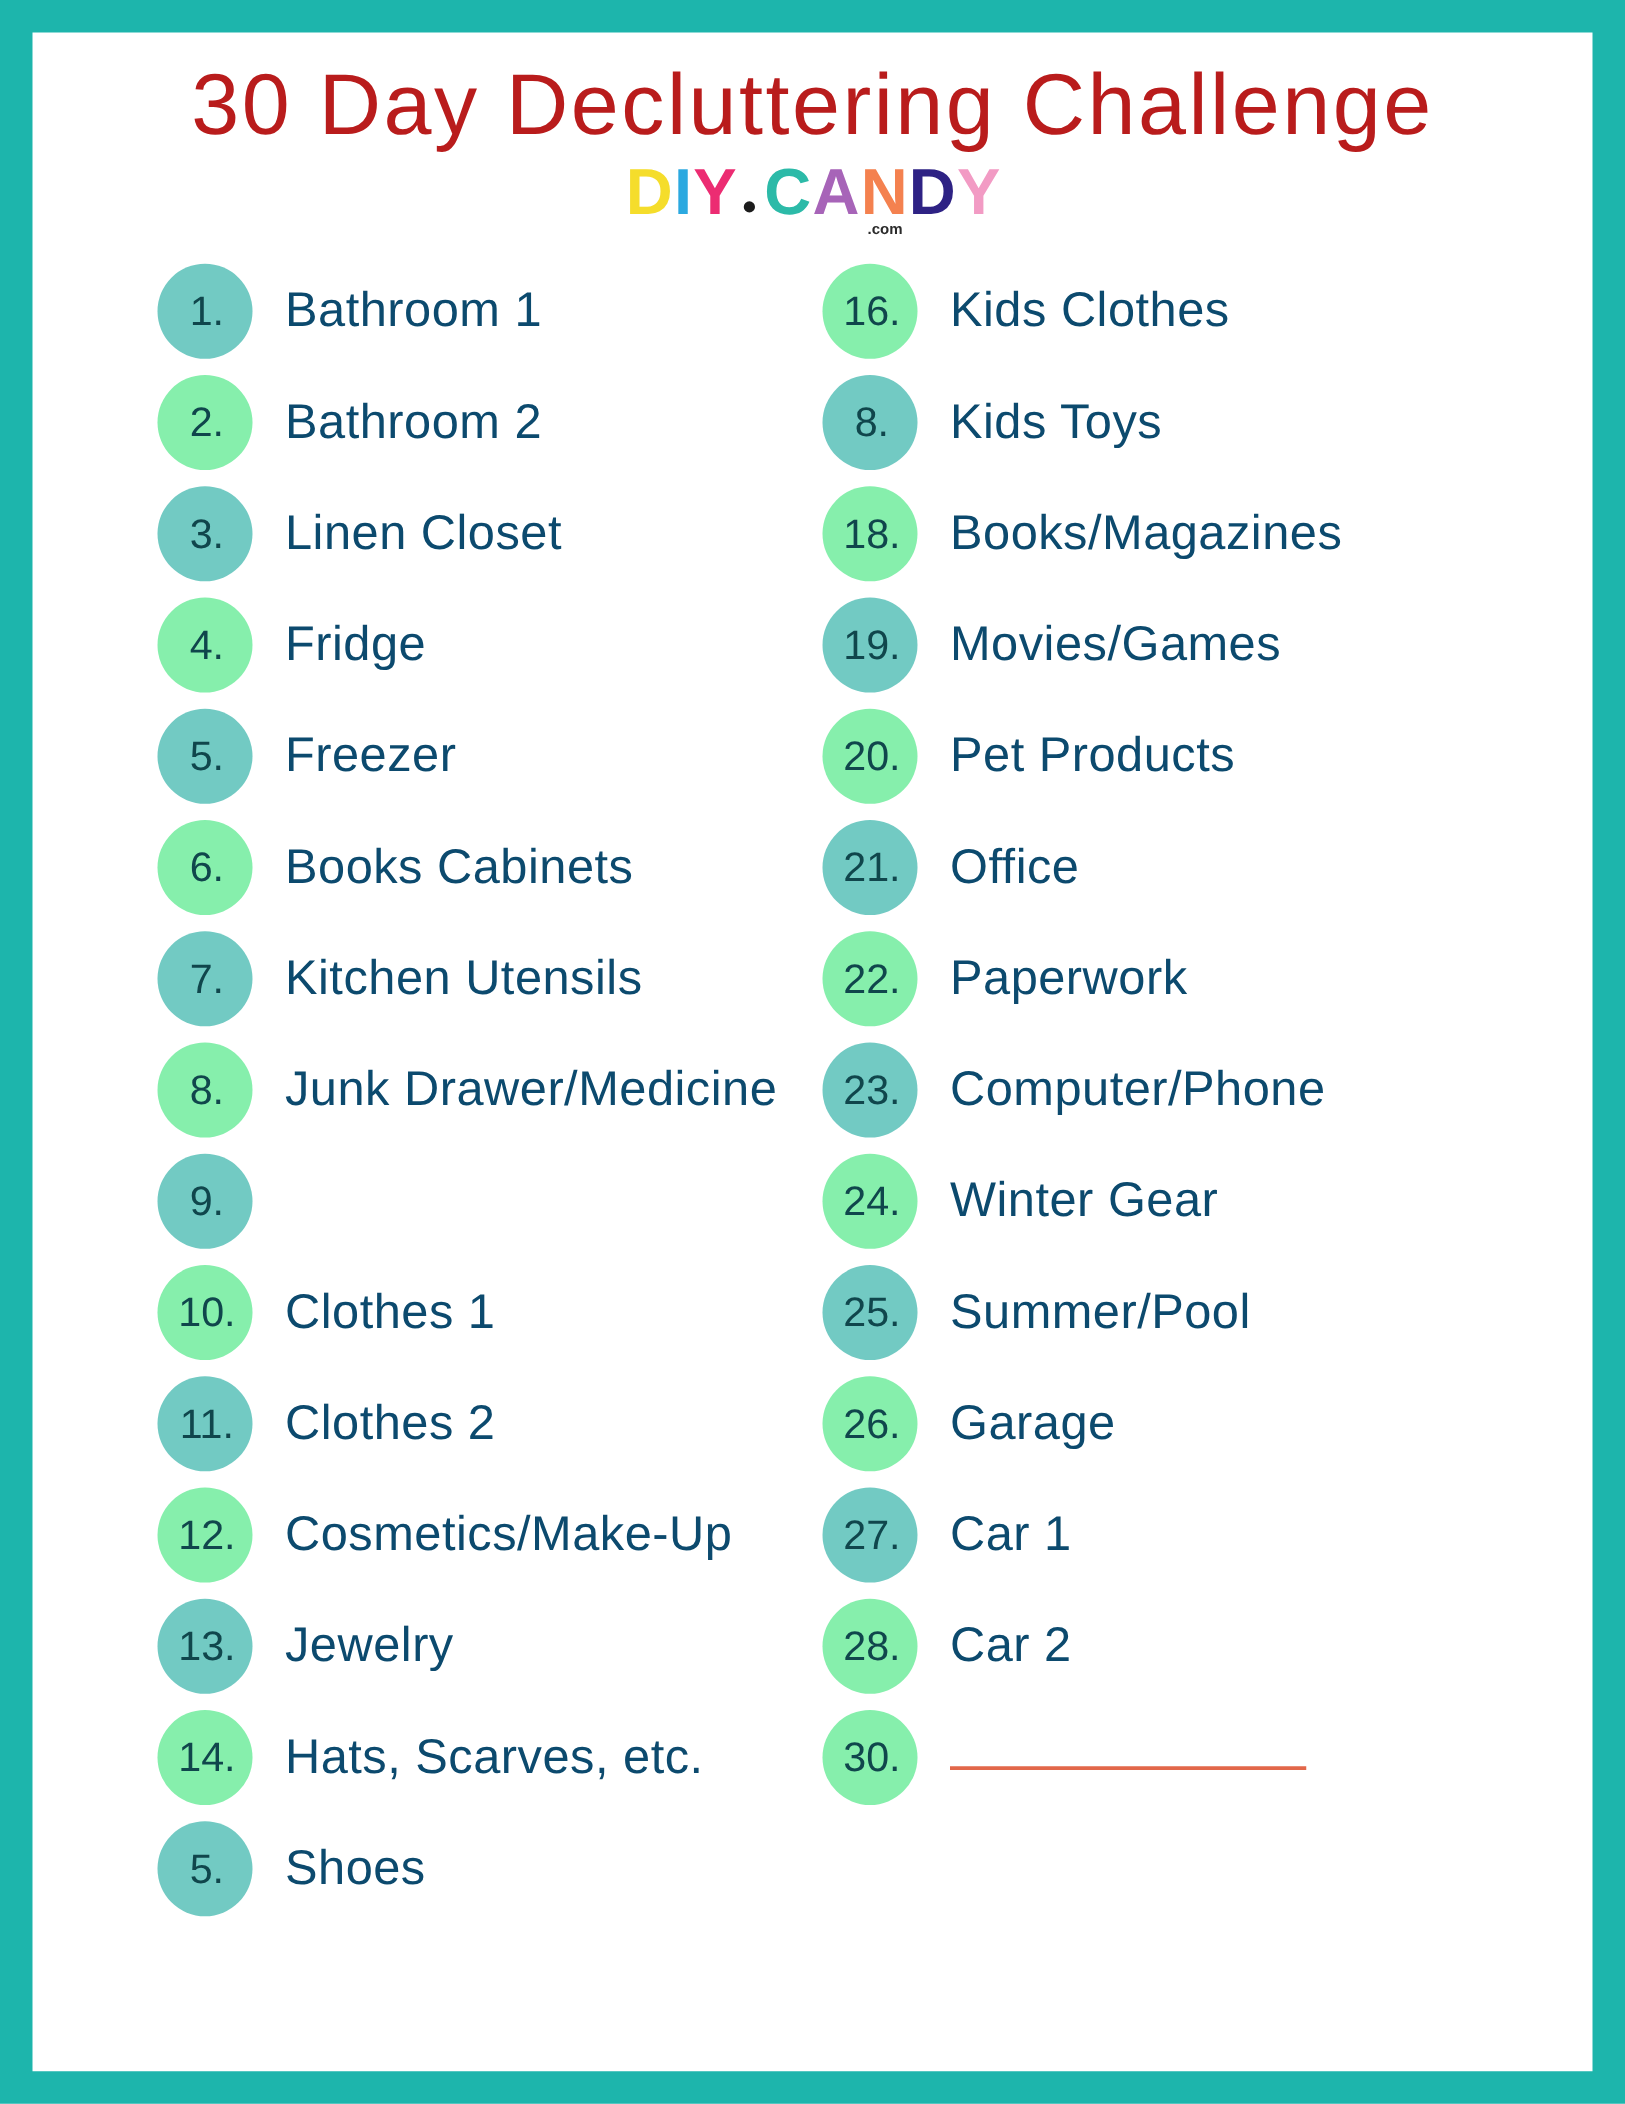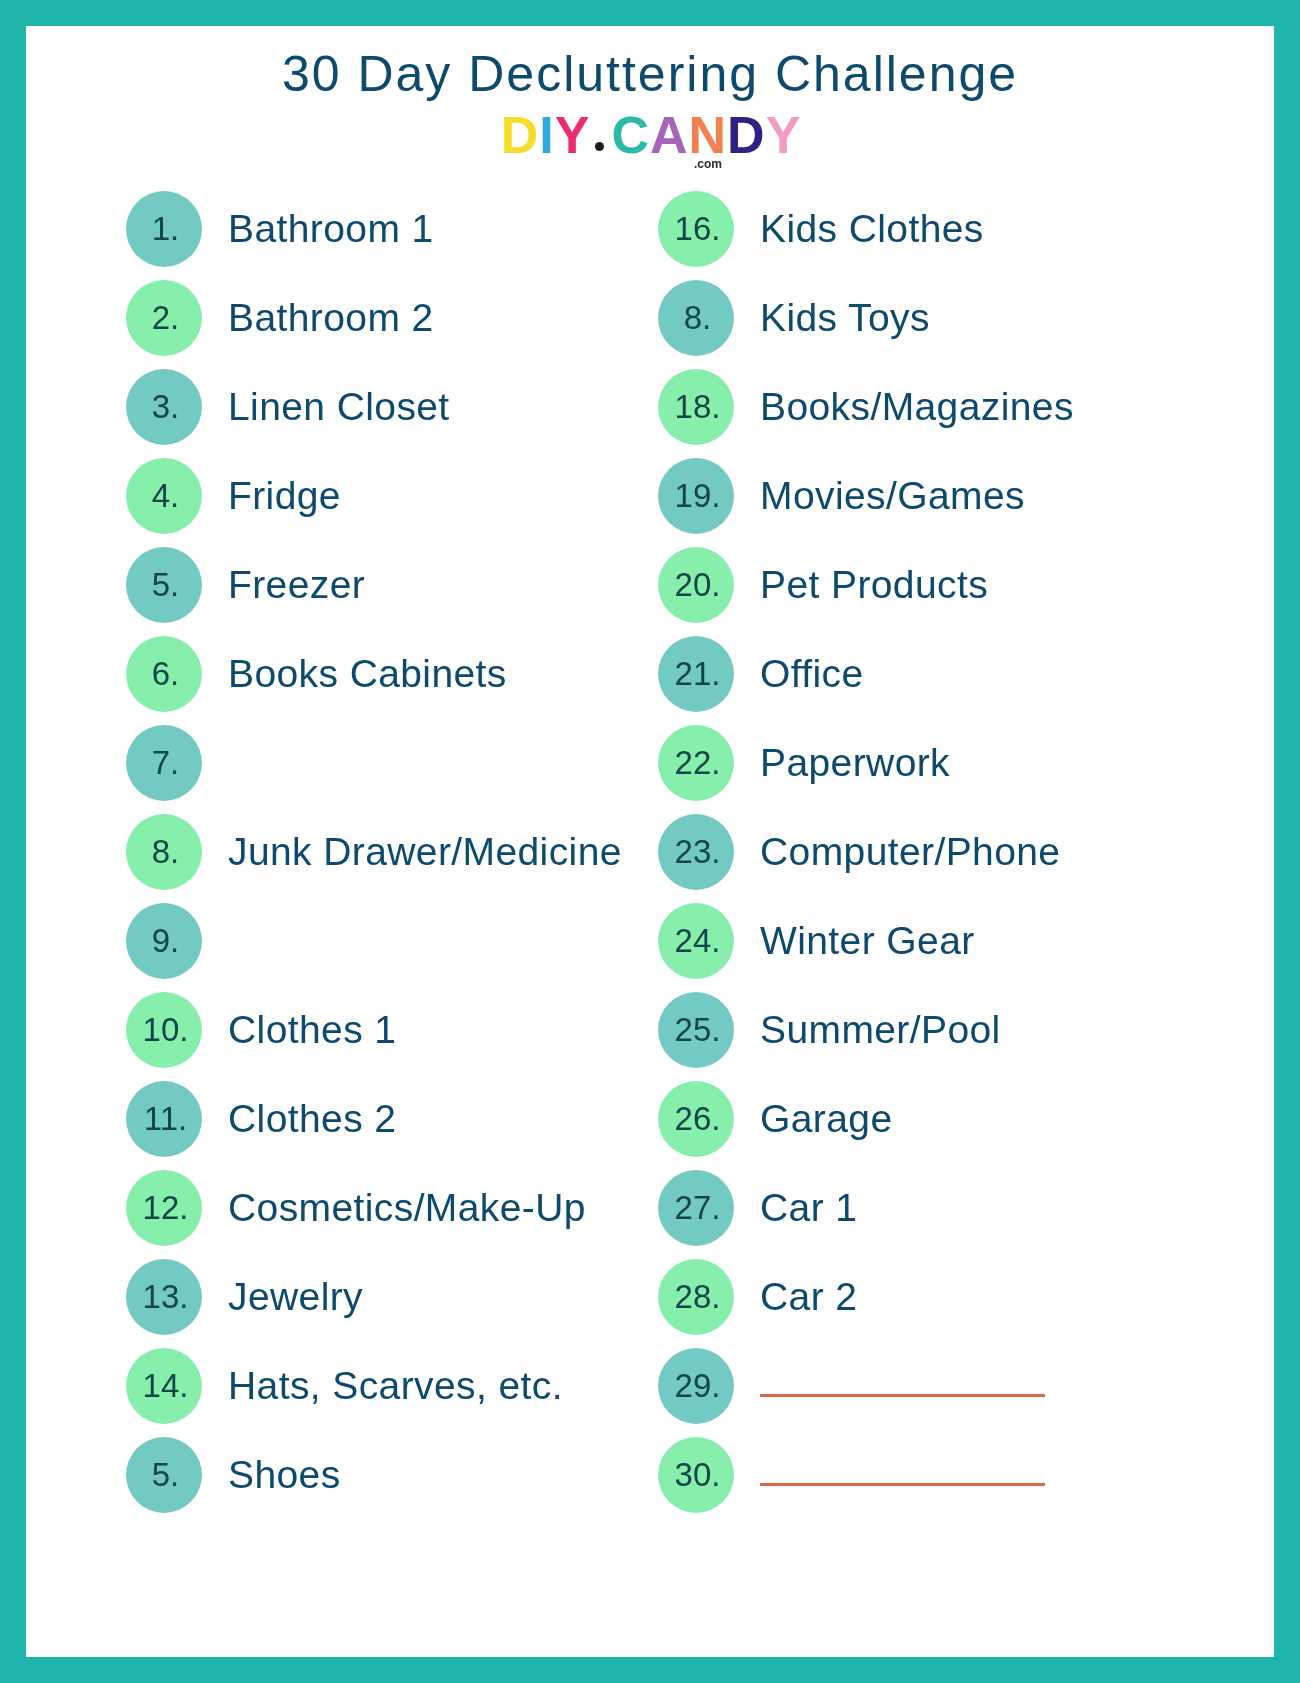--- a/index.html
+++ b/index.html
@@ -30,24 +30,24 @@
   .header {
     width: 100%;
     padding-top: 22px;
     text-align: center;
   }
 
   .page-title {
     margin: 0;
     font-family: "Liberation Sans", sans-serif;
     font-weight: 300;
-    font-size: 50px;
+    font-size: 69px;
     line-height: 1.05;
     letter-spacing: 2.0px;
-    color: #0c4a6e;
+    color: #b91c1c;
     white-space: nowrap;
   }
 
   
   .logo-wrap {
     margin-top: 6px;
     display: flex;
     flex-direction: column;
     align-items: center;
   }
@@ -191,20 +191,21 @@
           <li class="list-item">
             <span class="badge light">5.</span>
             <span class="item-label">Freezer</span>
           </li>
           <li class="list-item">
             <span class="badge dark">6.</span>
             <span class="item-label">Books Cabinets</span>
           </li>
           <li class="list-item">
             <span class="badge light">7.</span>
+            <span class="item-label">Kitchen Utensils</span>
           </li>
           <li class="list-item">
             <span class="badge dark">8.</span>
             <span class="item-label">Junk Drawer/Medicine</span>
           </li>
           <li class="list-item">
             <span class="badge light">9.</span>
           </li>
           <li class="list-item">
             <span class="badge dark">10.</span>
@@ -280,24 +281,20 @@
           </li>
           <li class="list-item">
             <span class="badge light">27.</span>
             <span class="item-label">Car 1</span>
           </li>
           <li class="list-item">
             <span class="badge dark">28.</span>
             <span class="item-label">Car 2</span>
           </li>
           <li class="list-item">
-            <span class="badge light">29.</span>
-            <span class="blank-line"></span>
-          </li>
-          <li class="list-item">
             <span class="badge dark">30.</span>
             <span class="blank-line"></span>
           </li>
         </ul>
     </div>
   </div>
 
 </div>
 
 </body></html>

